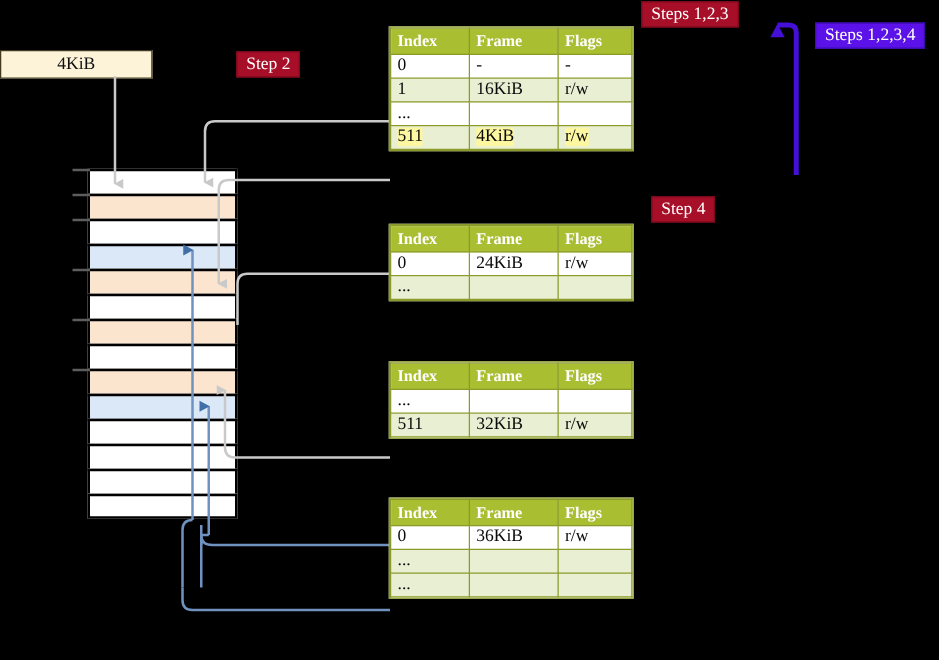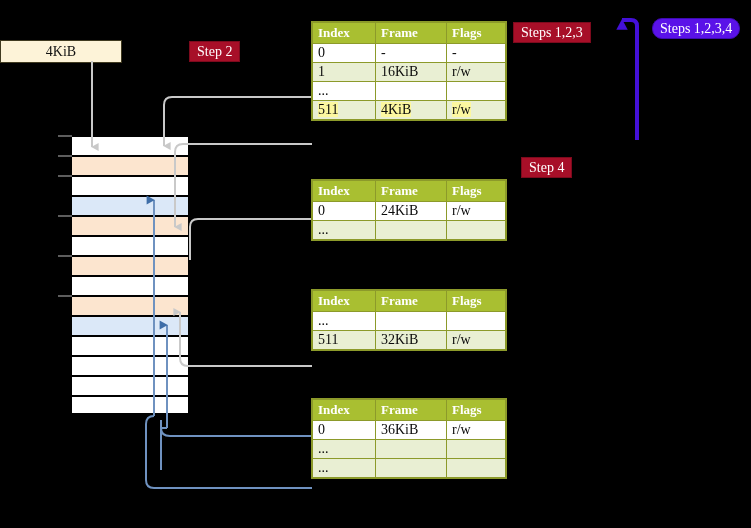--- a/index.html
+++ b/index.html
@@ -47,22 +47,22 @@
     pointer-events:none;}
 </style>
 </head>
 <body>
 
 <div class="canvas">
 
   <div class="label-box" style="left:0px;top:40px;width:120px;">4KiB</div>
 
   <div class="badge crimson" style="left:189px;top:41px;">Step 2</div>
-  <div class="badge crimson" style="left:513px;top:22px;">Steps 1,2,3</div>
-  <div class="badge violet" style="left:652px;top:18px;border-radius:10px;">Steps 1,2,3,4</div>
+  <div class="badge crimson" style="left:513px;top:1px;">Steps 1,2,3</div>
+  <div class="badge violet" style="left:652px;top:18px;">Steps 1,2,3,4</div>
   <div class="badge crimson" style="left:521px;top:157px;">Step 4</div>
 
   <div class="memcol">
     <div class="memrow" style="top:0px;height:20px;"></div>
     <div class="memrow orange" style="top:20px;height:20px;"></div>
     <div class="memrow" style="top:40px;height:20px;"></div>
     <div class="memrow blue" style="top:60px;height:20px;"></div>
     <div class="memrow orange" style="top:80px;height:20px;"></div>
     <div class="memrow" style="top:100px;height:20px;"></div>
     <div class="memrow orange" style="top:120px;height:20px;"></div>

